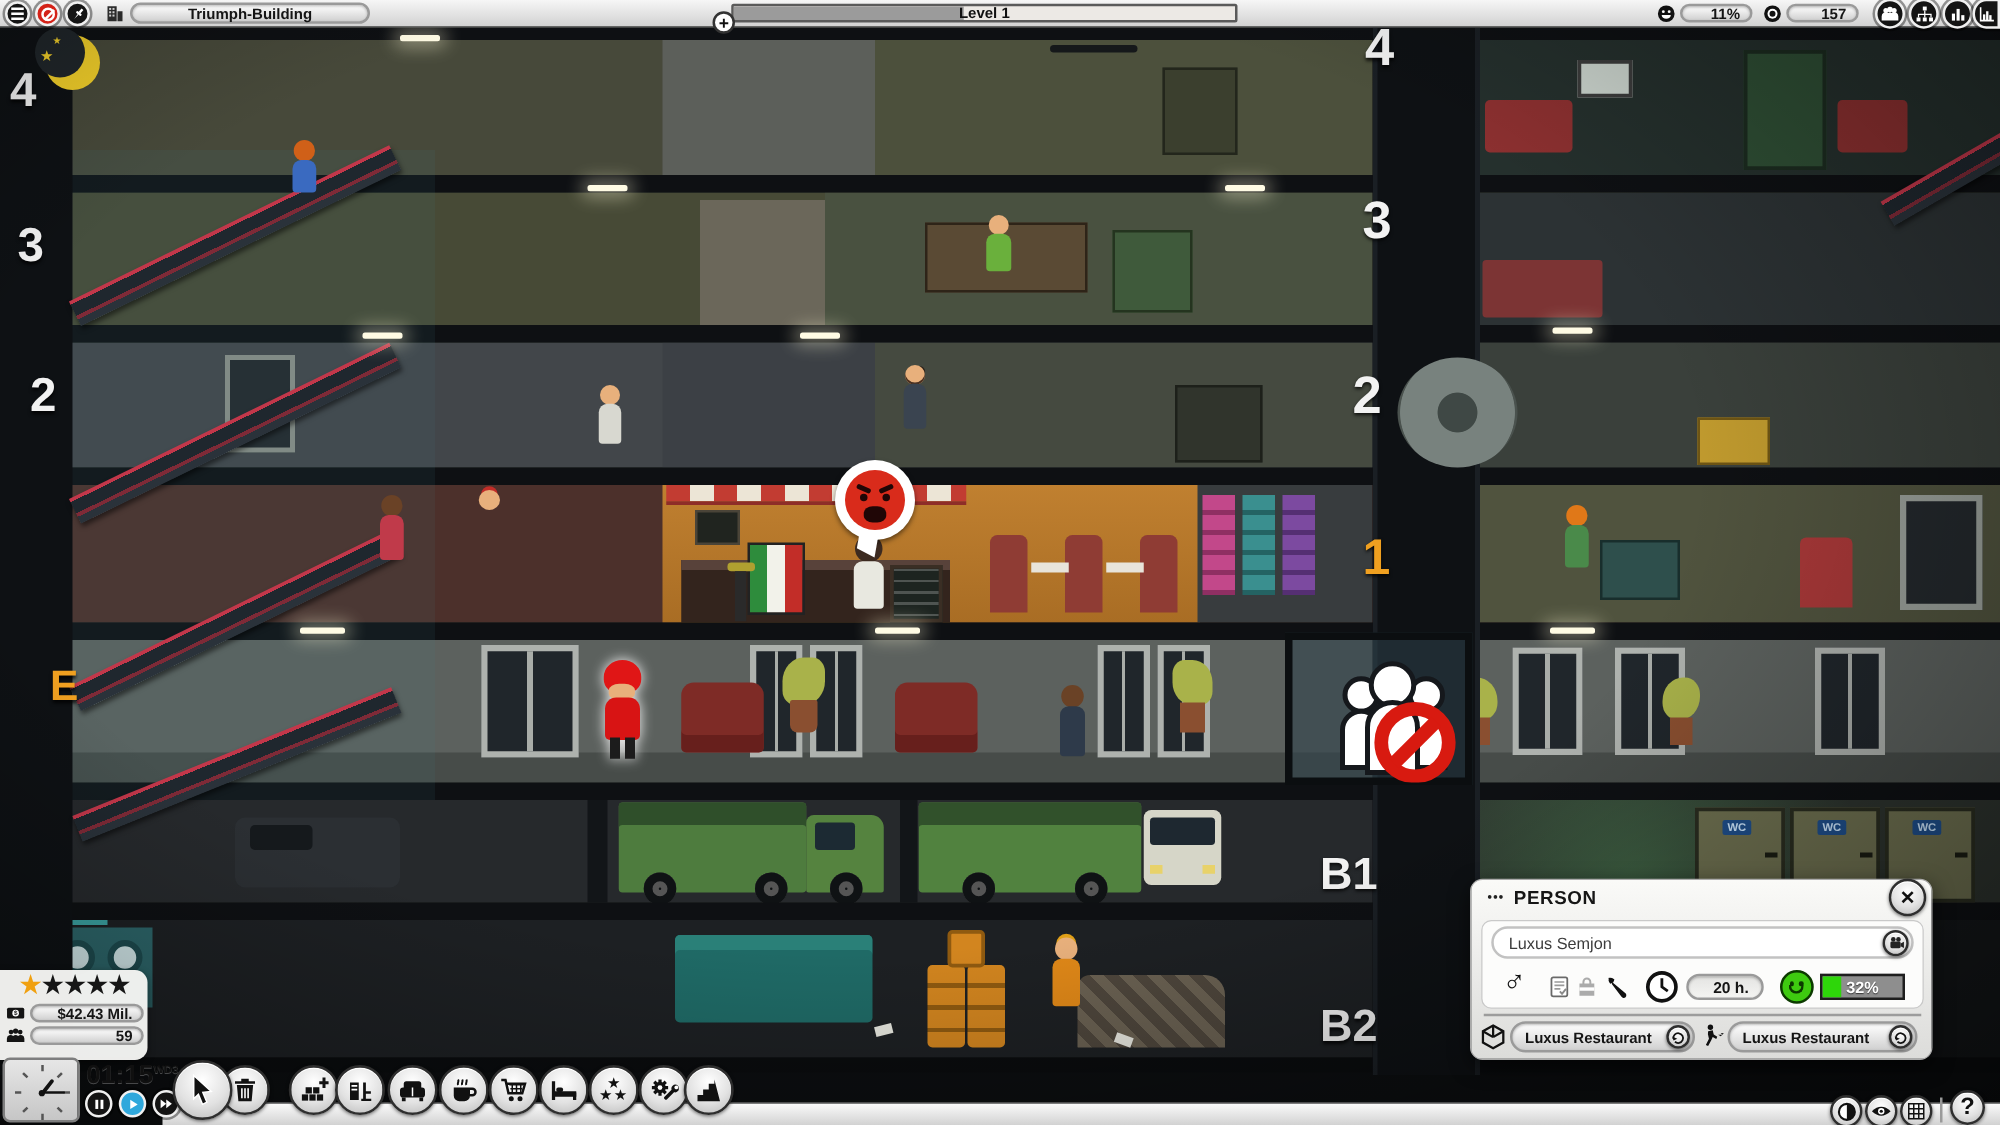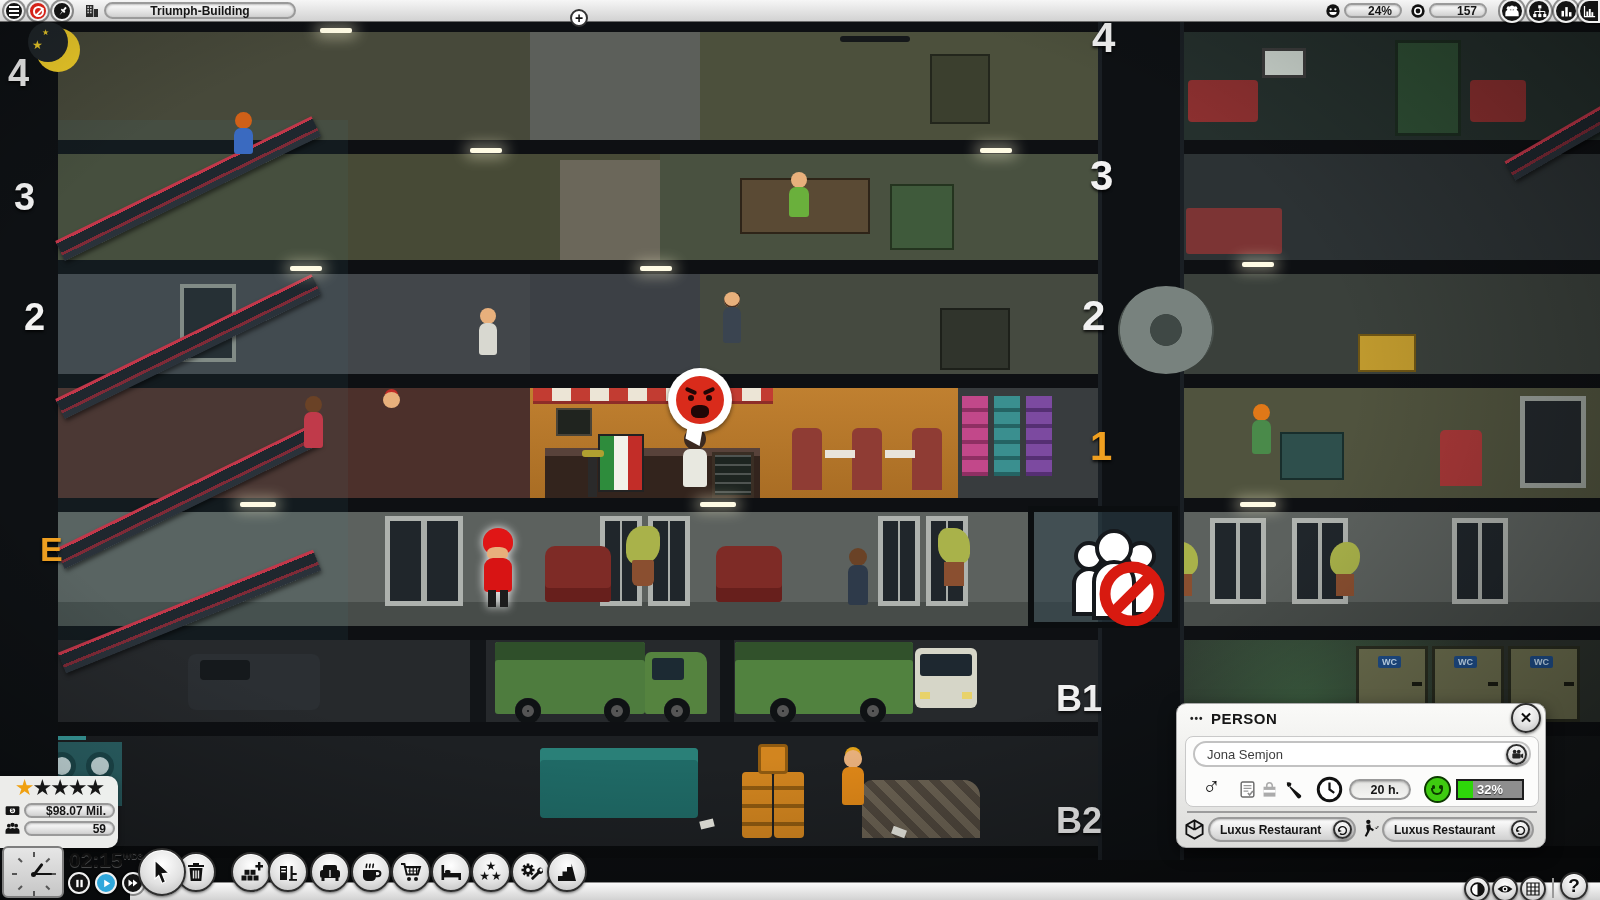--- a/index.html
+++ b/index.html
@@ -375,28 +375,32 @@
           <rect x="5" y="13" width="2.4" height="2.4"></rect>
           <rect x="9" y="13" width="2.4" height="2.4"></rect>
         </g>
       </svg>
     <div class="pill a" style="left:104px;top:2px;width:192px;height:17px;justify-content:center;font-size:12px;">
       <span>Triumph-Building</span>
     </div>
     <div class="a" style="left:570px;top:9px;width:18px;height:18px;border-radius:50%;background:#fff;border:2px solid #333;display:flex;align-items:center;justify-content:center;font-weight:bold;font-size:14px;color:#111;z-index:2;">
       <span style="line-height:10px;">+</span>
     </div>
+    <div id="lvlbar">
+      <div class="fill" style="width:46%"></div>
+      <div class="lbl">Level 1</div>
+    </div>
     <svg class="a" style="left:1325px;top:3px;" viewBox="0 0 24 24" width="16" height="16">
         <circle cx="12" cy="12" r="10" fill="#111"></circle>
         <circle cx="8.5" cy="9.5" r="1.7" fill="#fff"></circle>
         <circle cx="15.5" cy="9.5" r="1.7" fill="#fff"></circle>
         <path d="M6.5 13.5a5.5 4.5 0 0 0 11 0z" fill="#fff"></path>
       </svg>
     <div class="pill a" style="left:1344px;top:3px;width:58px;height:15px;font-size:12px;justify-content:flex-end;padding-right:8px;">
-      <span>24%</span>
+      <span>11%</span>
     </div>
     <svg class="a" style="left:1410px;top:3px;" viewBox="0 0 24 24" width="16" height="16">
         <circle cx="12" cy="12" r="10" fill="#111"></circle>
         <circle cx="12" cy="12" r="6" fill="#fff"></circle>
         <circle cx="12" cy="12" r="3.6" fill="#111"></circle>
       </svg>
     <div class="pill a" style="left:1429px;top:3px;width:58px;height:15px;font-size:12px;justify-content:flex-end;padding-right:8px;">
       <span>157</span>
     </div>
     <div class="dbtn a" style="left:1500px;top:-1px;width:24px;height:24px;">
@@ -449,21 +453,21 @@
       <span class="star">★</span>
       <span class="star">★</span>
     </div>
     <div class="hrow">
       <svg viewBox="0 0 24 24" width="19" height="15" style="flex:none;margin-right:2px;">
           <rect x="1" y="5" width="22" height="14" rx="2" fill="#141414"></rect>
           <circle cx="12" cy="12" r="4.2" fill="#fff"></circle>
           <text x="12" y="15" font-size="8" font-weight="bold" text-anchor="middle" fill="#141414" font-family="Liberation Sans,sans-serif">$</text>
         </svg>
       <div class="pill">
-          <span>$98.07 Mil.</span>
+          <span>$42.43 Mil.</span>
         </div>
     </div>
     <div class="hrow">
       <svg viewBox="0 0 24 24" width="19" height="16" style="flex:none;margin-right:2px;">
           <g fill="#141414">
             <circle cx="6.5" cy="7" r="2.8"></circle>
             <circle cx="17.5" cy="7" r="2.8"></circle>
             <circle cx="12" cy="5.8" r="3.2"></circle>
             <path d="M1.5 19v-4a4.5 4.5 0 0 1 7.5-3.4 5.5 5.5 0 0 1 6 0A4.5 4.5 0 0 1 22.5 15v4z"></path>
           </g>
@@ -481,21 +485,21 @@
     <div class="tick" style="transform:rotate(135deg);"></div>
     <div class="tick" style="transform:rotate(180deg);"></div>
     <div class="tick" style="transform:rotate(225deg);"></div>
     <div class="tick" style="transform:rotate(270deg);"></div>
     <div class="tick" style="transform:rotate(315deg);"></div>
     <div class="hand" style="top:13px;width:3px;height:13px;transform:rotate(38deg);"></div>
     <div class="hand" style="top:8px;width:2px;height:18px;transform:rotate(90deg);"></div>
     <div class="a" style="left:27px;top:24px;width:5px;height:5px;background:#111;border-radius:50%;"></div>
   </div>
   <div id="timetxt">
-    <span>02:15</span><sup>WD3</sup>
+    <span>01:15</span><sup>WD3</sup>
   </div>
   <div class="dbtn pbtn" style="left:68px;">
     <svg viewBox="0 0 24 24" width="11" height="11">
         <g fill="#fff">
           <rect x="5" y="4" width="5" height="16"></rect>
           <rect x="14" y="4" width="5" height="16"></rect>
         </g>
       </svg>
   </div>
   <div class="dbtn pbtn" style="left:95px;background:#2fa8dc;">
@@ -649,21 +653,21 @@
   </div>
 
   <div id="ppanel">
     <span class="a" style="left:13px;top:9px;font-size:10px;font-weight:bold;color:#222;letter-spacing:1px;">•••</span>
     <span class="a" style="left:34px;top:6px;font-size:15px;font-weight:bold;color:#161616;letter-spacing:.5px;">PERSON</span>
     <div class="cbtn a" style="left:334px;top:-1px;width:30px;height:30px;font-weight:bold;font-size:15px;color:#111;">
       <span>✕</span>
     </div>
     <div class="inner">
       <div class="namefield">
-        <span>Jona Semjon</span>
+        <span>Luxus Semjon</span>
         <div class="cbtn" style="position:absolute;right:2px;top:1px;width:21px;height:21px;">
           <svg viewBox="0 0 24 24" width="14" height="14">
               <g fill="#222">
                 <circle cx="8" cy="6" r="3.2"></circle>
                 <circle cx="15" cy="6" r="3.2"></circle>
                 <rect x="4" y="9" width="14" height="9" rx="2"></rect>
                 <path d="M18 11.5l4.5-2.2v8.4L18 15.5z"></path>
               </g>
             </svg>
         </div>

